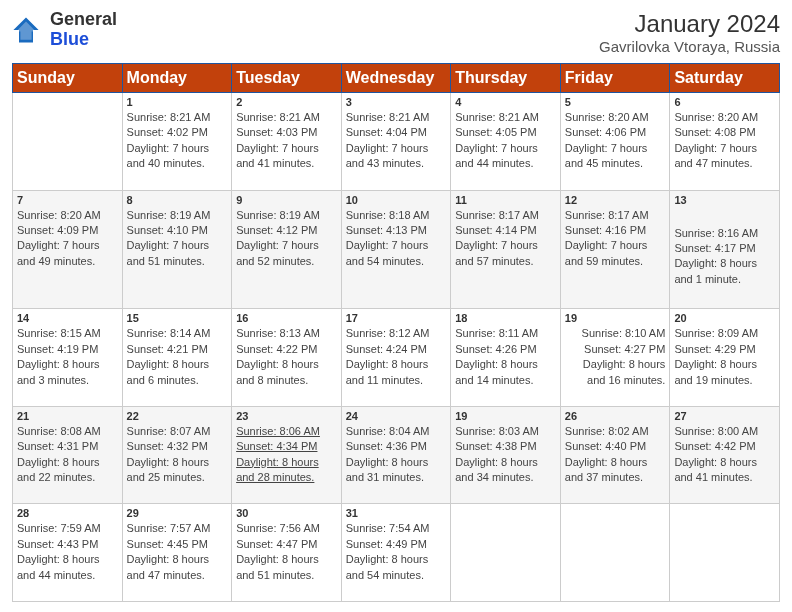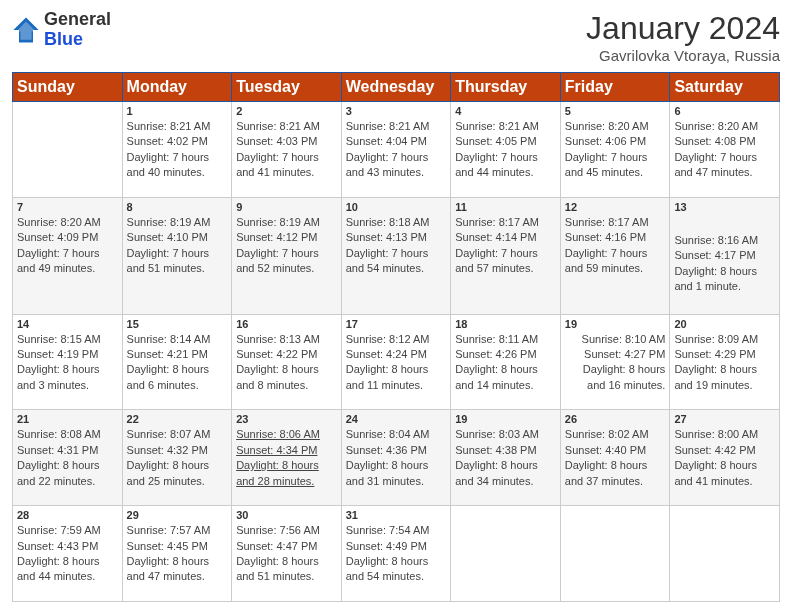--- a/index.html
+++ b/index.html
@@ -19,21 +19,21 @@
     }
     .header {
       display: flex;
       justify-content: space-between;
       align-items: flex-start;
       margin-bottom: 8px;
     }
     .logo {
       display: flex;
       align-items: center;
-      gap: 4px;
+      gap: 10px;
     }
     .logo-text {
       display: flex;
       flex-direction: column;
       line-height: 1.1;
     }
     .logo-general {
       font-size: 18px;
       font-weight: bold;
       color: #333;
@@ -44,21 +44,21 @@
       color: #1d4ed8;
     }
     .logo-icon {
       width: 28px;
       height: 28px;
     }
     .title-block {
       text-align: right;
     }
     .month-title {
-      font-size: 32px;
+      font-size: 24px;
       color: #333;
       font-weight: normal;
     }
     .location-title {
       font-size: 15px;
       color: #555;
     }
     .calendar {
       flex: 1;
       border: 1px solid #ccc;

